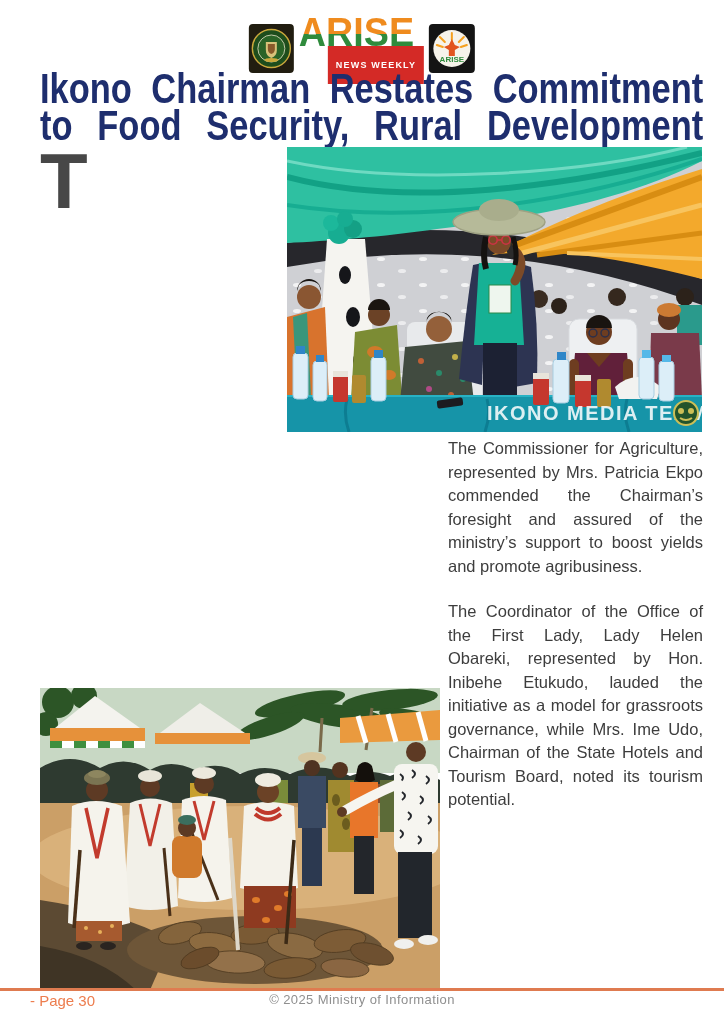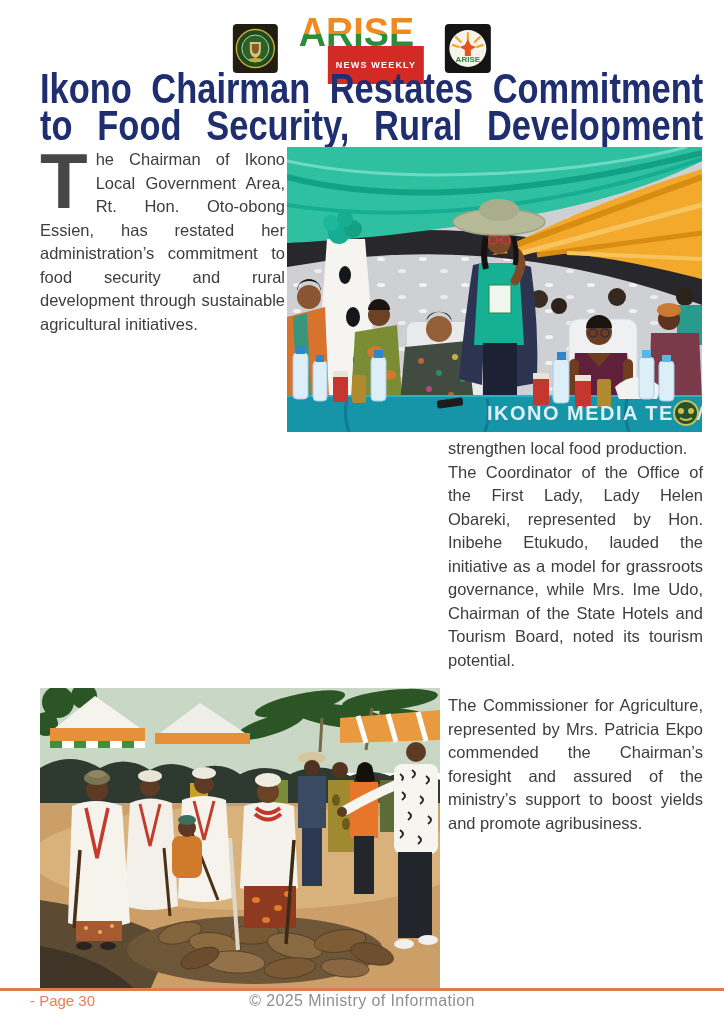--- a/index.html
+++ b/index.html
@@ -1,21 +1,21 @@
 <!DOCTYPE html>
 <html><head>
 <meta charset="utf-8">
 <style>
   html,body{margin:0;padding:0;background:#ffffff;}
   .page{position:relative;width:724px;height:1024px;background:#fff;overflow:hidden;
         font-family:"Liberation Sans",sans-serif;}
 
   
   .masthead{position:absolute;top:13px;left:50%;transform:translateX(-50%);
-            display:flex;align-items:center;gap:21px;}
+            display:flex;align-items:center;gap:5px;}
   .seal-box{width:45px;height:49px;border-radius:4px;background:#211d10;
             display:flex;align-items:center;justify-content:center;}
   .brand-col{display:flex;flex-direction:column;align-items:flex-end;}
   .brand-word{font-weight:bold;font-size:41px;line-height:38px;letter-spacing:0px;
               background:linear-gradient(to bottom,#ef8b1e 54%,#2f8b3c 54%);
               -webkit-background-clip:text;background-clip:text;color:transparent;
               transform:scaleX(.92);transform-origin:left;}
   .brand-banner{background:#d42a26;color:#fff;font-weight:bold;font-size:9px;
                 letter-spacing:1.2px;padding:14px 8px;margin-top:-5px;}
   .badge-box{width:46px;height:49px;border-radius:4px;background:#141414;
@@ -41,21 +41,21 @@
 
   
   .photo-top{position:absolute;left:287px;top:147px;width:415px;height:285px;}
   .photo-bottom{position:absolute;left:40px;top:688px;width:400px;height:302px;}
   .photo-top svg,.photo-bottom svg{display:block;width:100%;height:100%;}
 
   
   .footer-rule{position:absolute;left:0;top:988px;width:724px;height:3px;background:#df7b50;}
   .footer-page{position:absolute;left:30px;top:992px;font-size:15px;color:#ed7d4e;}
   .footer-copy{position:absolute;left:0;top:992px;width:724px;text-align:center;
-               font-size:16px;color:#8f8f8f;letter-spacing:.4px;}
+               font-size:13px;color:#8f8f8f;letter-spacing:.4px;}
 </style>
 </head>
 <body>
 
 <div class="page">
 
   <div class="masthead">
     <div class="seal-box">
       <svg width="41" height="45" viewBox="0 0 41 45">
         <circle cx="20.5" cy="22.5" r="19" fill="#1e4d1c" stroke="#caa83c" stroke-width="1.4"></circle>
@@ -96,28 +96,27 @@
         <span>to</span>
         <span>Food</span>
         <span>Security,</span>
         <span>Rural</span>
         <span>Development</span>
       </div>
   </div>
 
   <div class="col-left bodycopy">
     <div class="spacer-right"></div>
-    <p class="para"><span class="dropcap">T</span><span>he Chairman of Ikono Local Government Area, Rt. Hon. Oto-obong Essien, has restated her administration’s commitment to food security and rural development through sustainable agricultural initiatives.</span></p>
+    <p class="para"><span class="dropcap">T</span></p>
   </div>
 
   <div class="col-right bodycopy">
     <div class="spacer-left"></div>
-    <p class="para tight">strengthen local food production.</p>
+    <p class="para">The Commissioner for Agriculture, represented by Mrs. Patricia Ekpo commended the Chairman’s foresight and assured of the ministry’s support to boost yields and promote agribusiness.</p>
     <p class="para">The Coordinator of the Office of the First Lady, Lady Helen Obareki, represented by Hon. Inibehe Etukudo, lauded the initiative as a model for grassroots governance, while Mrs. Ime Udo, Chairman of the State Hotels and Tourism Board, noted its tourism potential.</p>
-    <p class="para">The Commissioner for Agriculture, represented by Mrs. Patricia Ekpo commended the Chairman’s foresight and assured of the ministry’s support to boost yields and promote agribusiness.</p>
   </div>
 
   <div class="photo-top">
     <svg viewBox="0 0 415 285" preserveAspectRatio="none">
       <defs>
         <pattern id="tentdots" patternUnits="userSpaceOnUse" width="42" height="26">
           <ellipse cx="10" cy="8" rx="4" ry="2" fill="#ffffff" opacity=".75"></ellipse>
           <ellipse cx="31" cy="20" rx="4" ry="2" fill="#ffffff" opacity=".6"></ellipse>
         </pattern>
       </defs>

